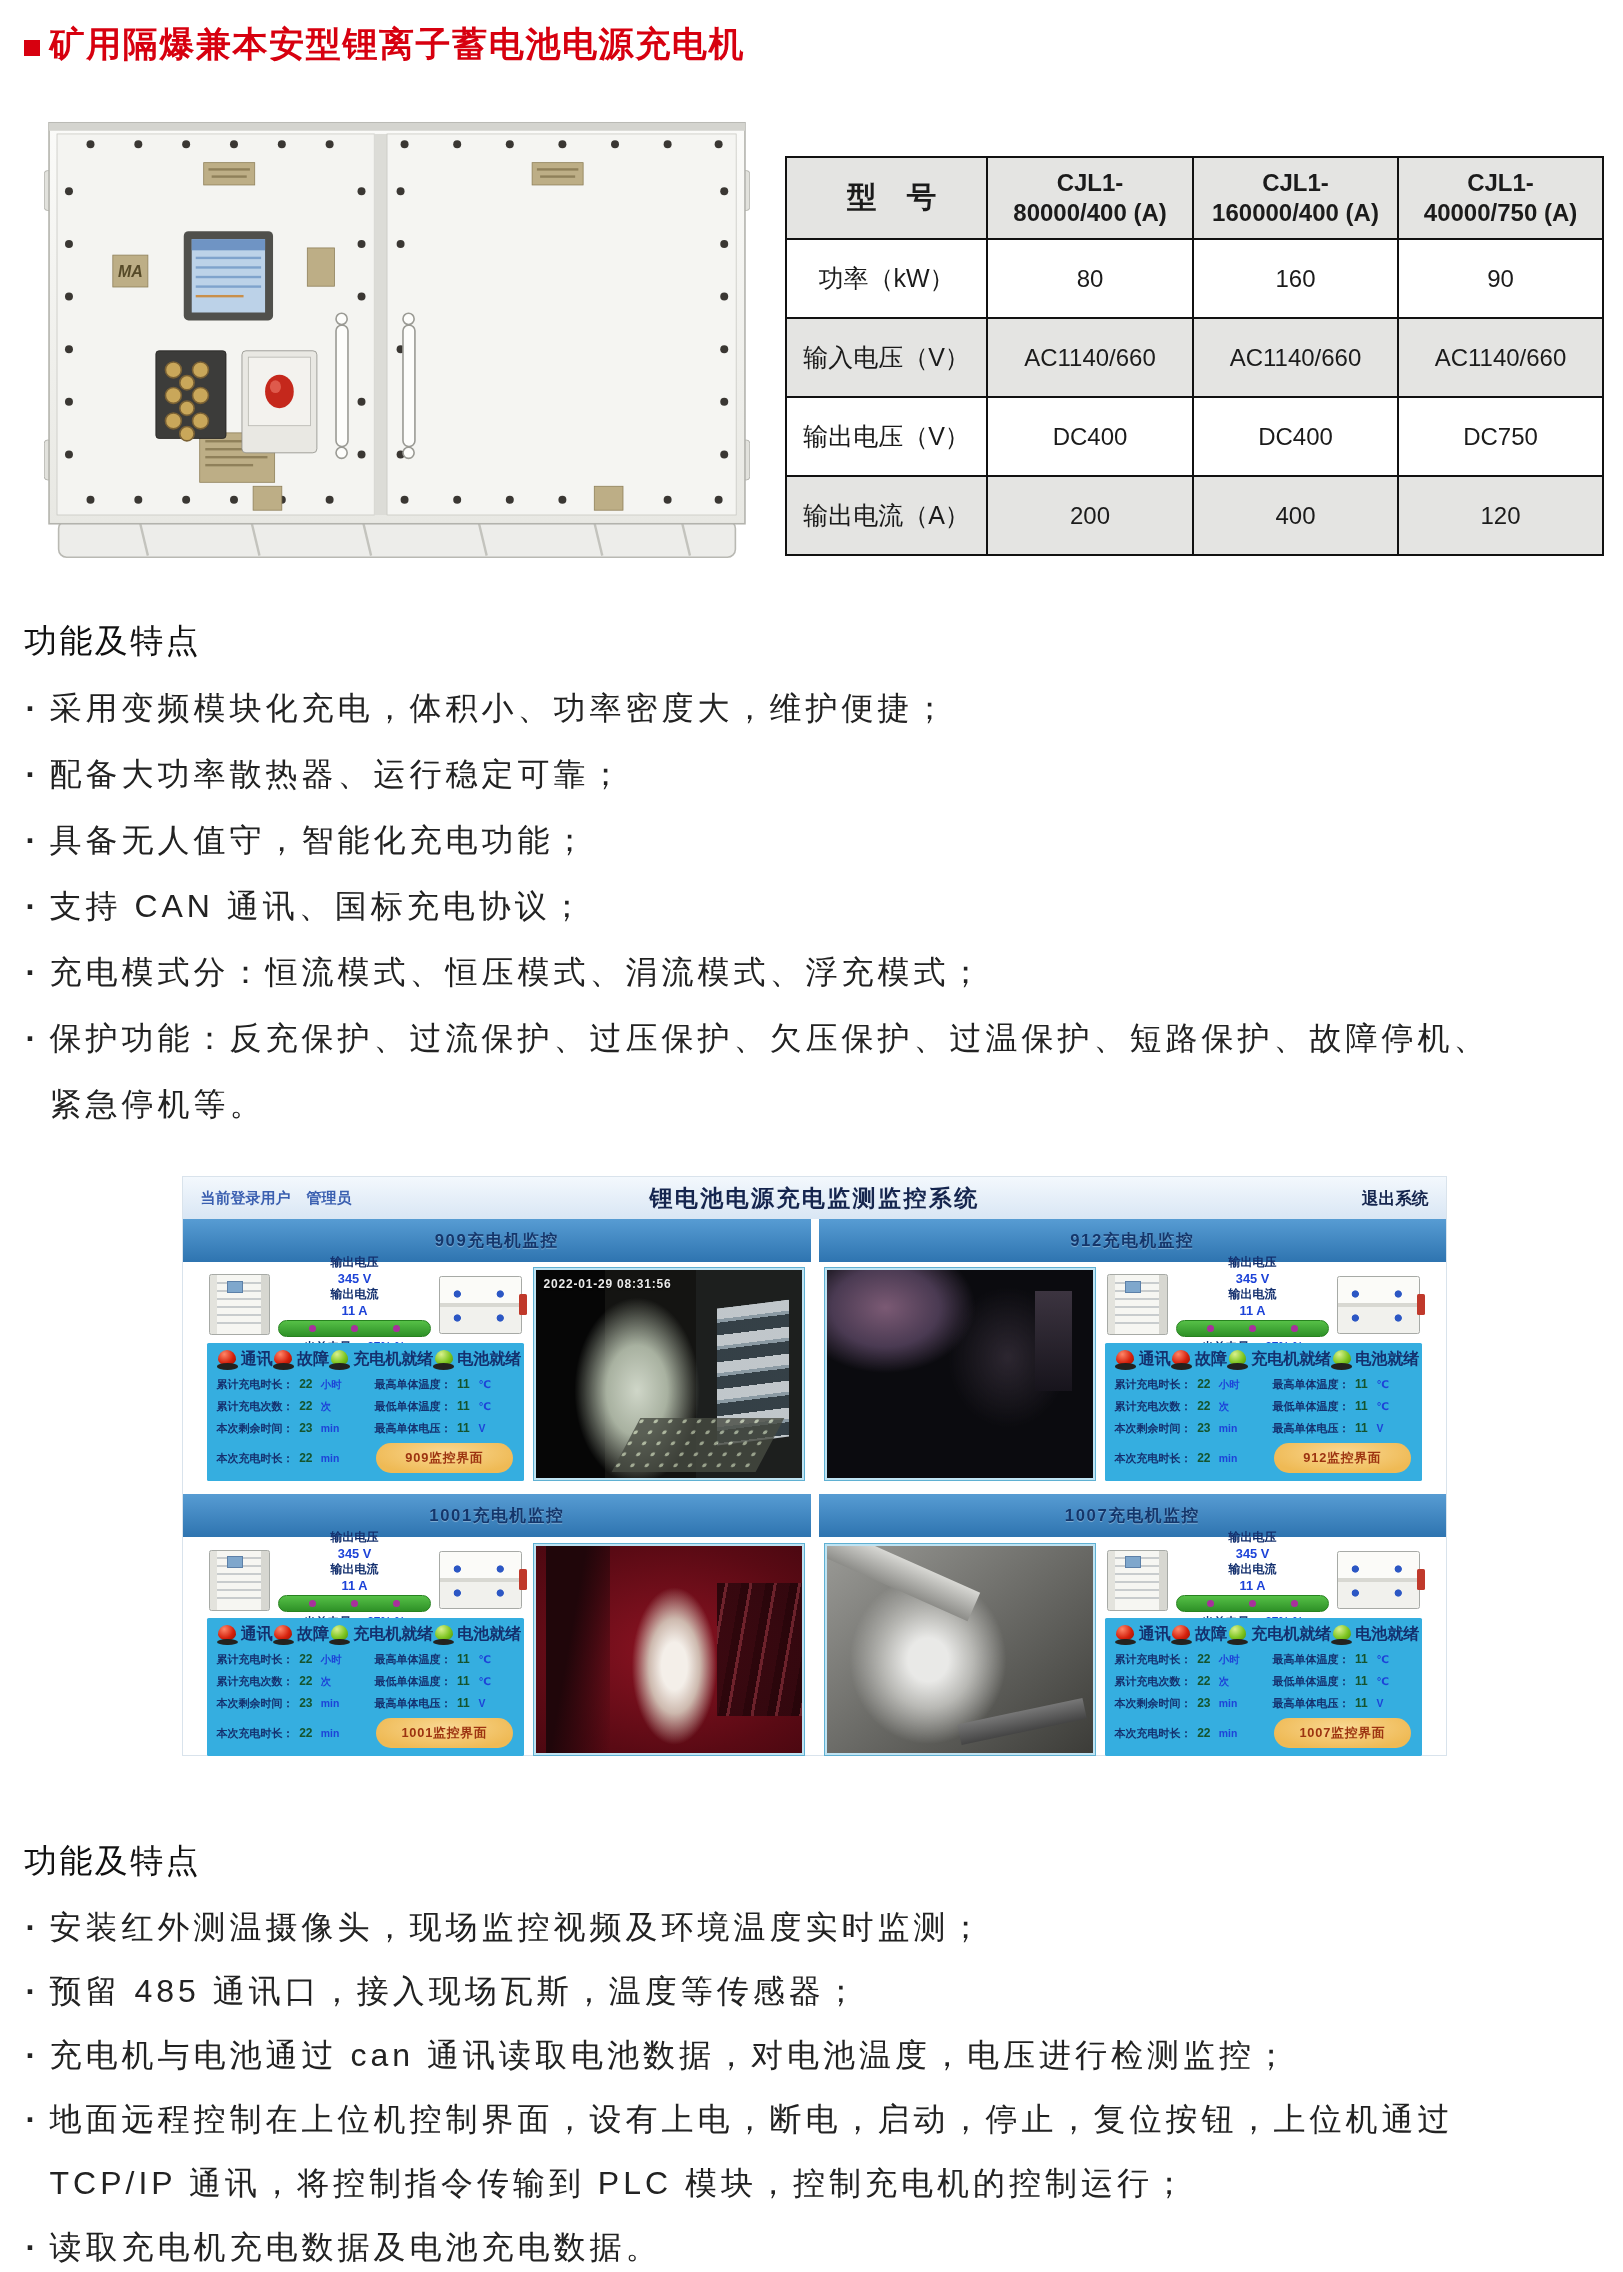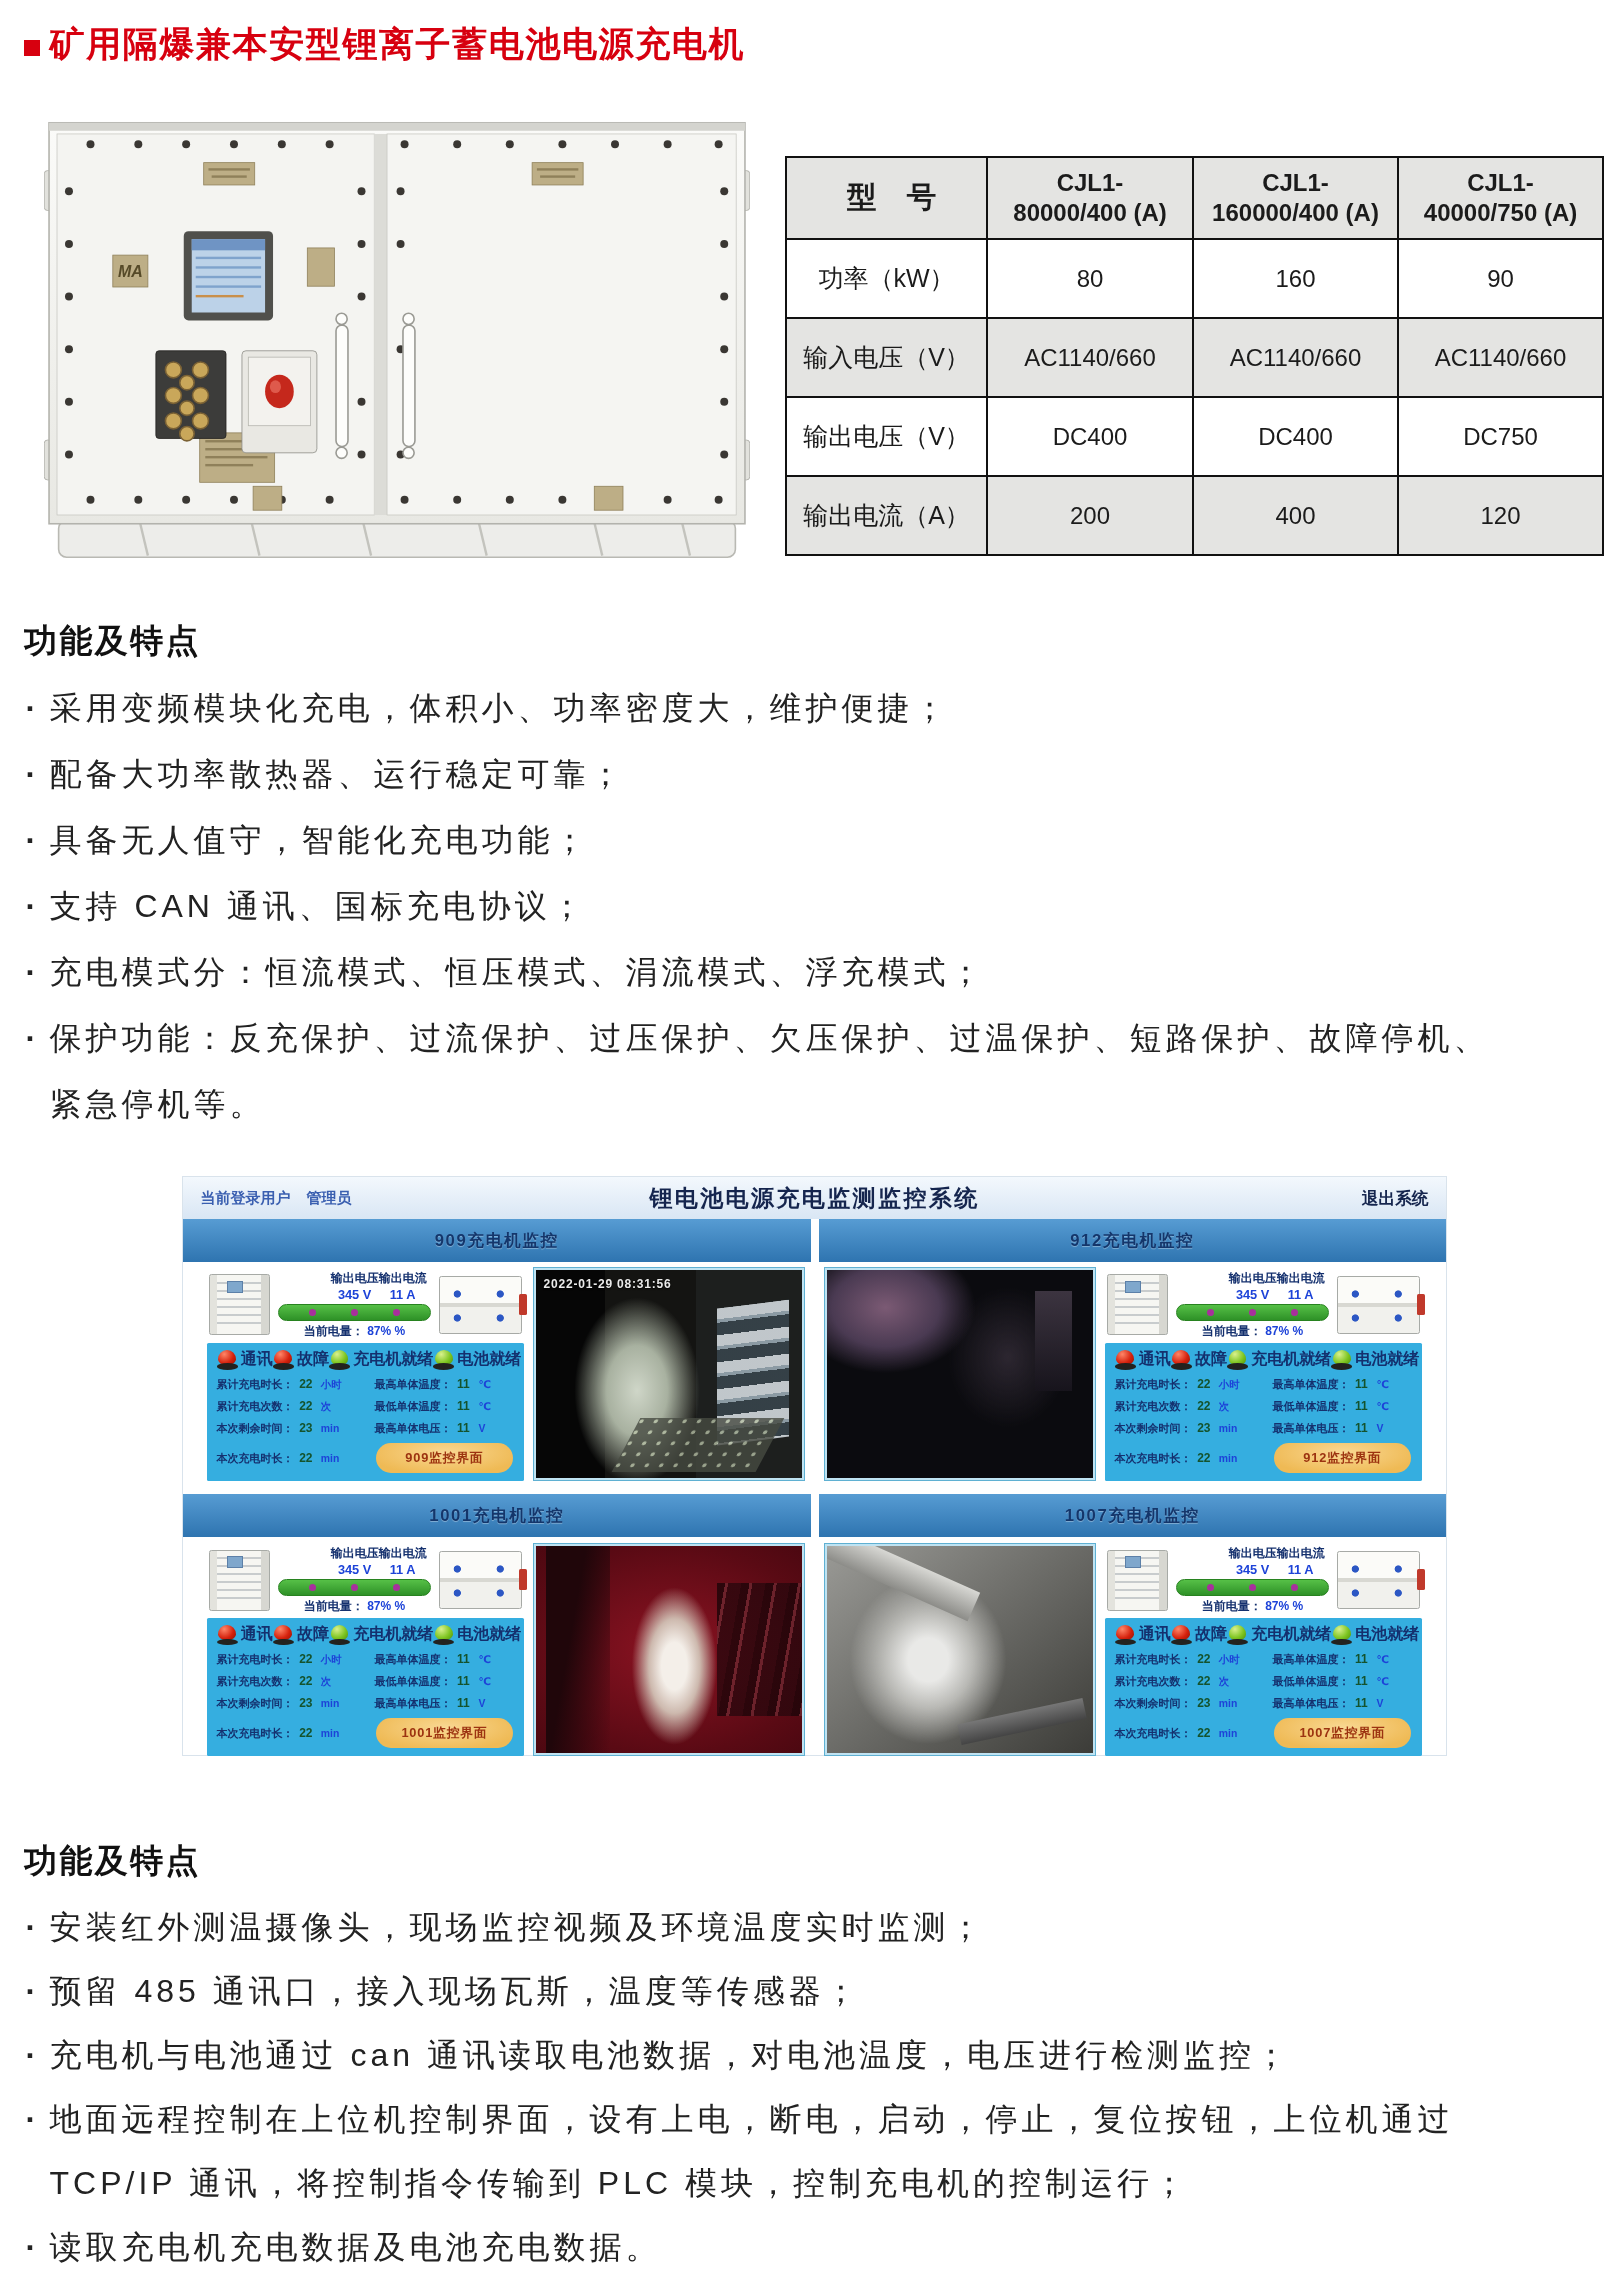--- a/index.html
+++ b/index.html
@@ -20,21 +20,21 @@
   .spec th,.spec td{border:2px solid #111;text-align:center;vertical-align:middle;color:#1b1b1b;padding:0 4.8px;}
   .spec thead th{background:#e4e4e2;height:80px;font-weight:600;}
   .spec td{height:77px;font-size:24px;font-weight:500;}
   .spec tr.gray td{background:#e4e4e2;}
   .spec .model-label{font-size:29.5px;font-weight:600;letter-spacing:11px;padding-left:26px;}
   .spec .model .l1,.spec .model .l2{display:block;font-size:24px;line-height:1.25;}
   .spec .rowlab{font-size:25px;}
 
   
   .features{position:absolute;left:24px;width:1483px;}
-  .features h2{font-size:33px;font-weight:700;margin:0 0 11px;color:#111;letter-spacing:2.4px;}
+  .features h2{font-size:33px;font-weight:400;margin:0 0 11px;color:#111;letter-spacing:2.4px;}
   .feat{font-size:32px;letter-spacing:4px;line-height:66px;color:#222;position:relative;padding-left:25.5px;margin:0;}
   .feat::before{content:"·";position:absolute;left:1.6px;top:0;font-weight:700;}
   .features.f1{top:619px;}
   .features.f2{top:1839px;}
   .features.f2 .feat{line-height:64px;}
 
   
   .monitor{position:absolute;left:182px;top:1176px;width:1265px;height:580px;background:#fff;border:0.8px solid #d9e3ec;box-sizing:border-box;}
   .m-header{height:42px;display:flex;align-items:center;padding:0 17.5px;background:linear-gradient(#f3f8fd,#d9e6f4);}
   .m-user{width:255px;display:flex;gap:16px;font-size:15px;font-weight:700;color:#3a5fb0;}
@@ -45,21 +45,21 @@
   .quadrant{display:flex;flex-direction:column;min-width:0;}
   .q-title{height:43px;flex:0 0 auto;display:flex;align-items:center;justify-content:center;
     background:linear-gradient(#579cd3,#2e74b0);font-size:16.7px;font-weight:800;color:#14366b;
     text-shadow:0 0.8px 0.8px rgba(255,255,255,.35);letter-spacing:1.6px;}
   .q-body{flex:1;display:flex;gap:9.6px;padding:4.8px 6.4px 6.4px 24px;min-height:0;}
   .quadrant.status-right .q-body{flex-direction:row-reverse;padding:4.8px 24px 6.4px 6.4px;}
 
   .status{width:317px;flex:0 0 auto;display:flex;flex-direction:column;}
   .s-top{height:73px;flex:0 0 auto;display:flex;align-items:center;gap:6.4px;justify-content:space-between;padding:1.6px 1.6px;}
   .s-mid{flex:1;display:flex;flex-direction:column;gap:2.4px;padding:0 1.6px;}
-  .vrow{display:flex;justify-content:flex-end;padding:0 4.8px;}
+  .vrow{display:flex;justify-content:center;padding:0 4.8px;flex-direction:column;}
   .vcol{text-align:center;}
   .vlab{font-size:12px;font-weight:800;color:#14306e;}
   .vval{font-size:12.8px;font-weight:800;color:#1d43d8;}
   .vval .unit{color:#1d43d8;}
   .pill{height:15px;border-radius:797px;background:linear-gradient(#56c047,#2e9127);border:0.8px solid #27821f;
     display:flex;align-items:center;justify-content:space-around;padding:0 12.8px;}
   .pill i{width:7.2px;height:7.2px;border-radius:50%;background:#a8309c;}
   .soc{text-align:center;font-size:12px;font-weight:800;}
   .soc .slab{color:#14306e;}
   .soc .sval{color:#1d43d8;}

